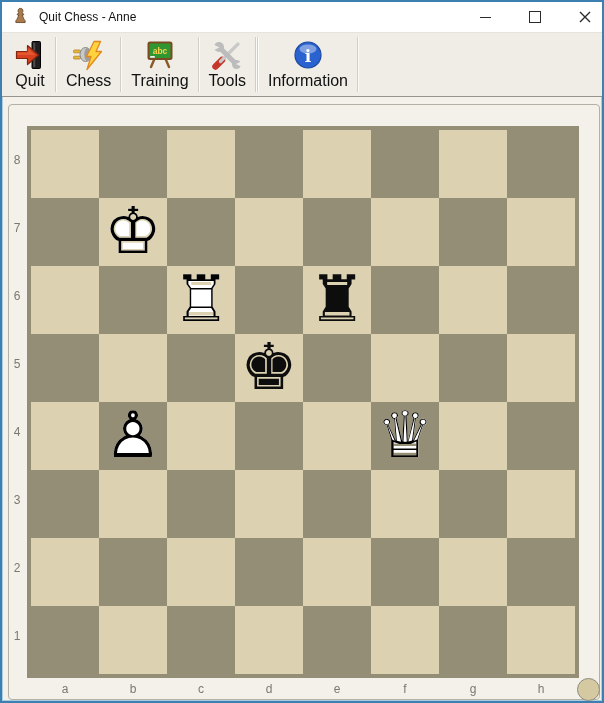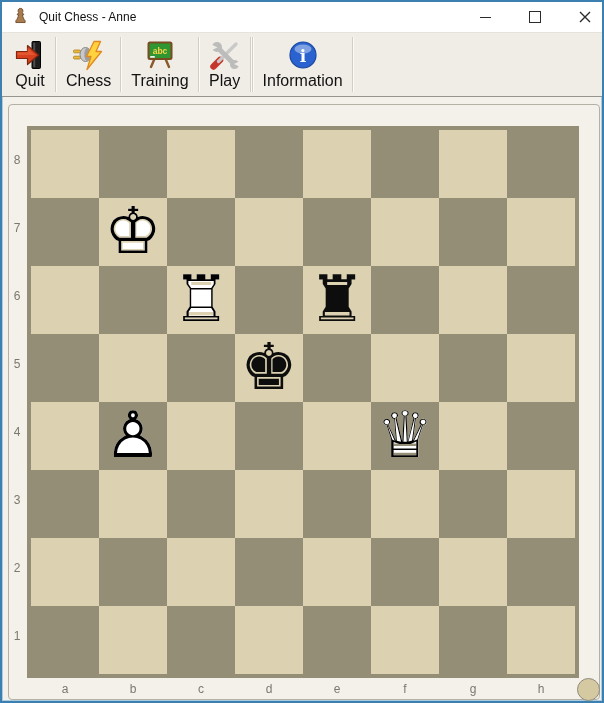--- a/index.html
+++ b/index.html
@@ -145,21 +145,21 @@
   <div class="tb-btn">
     <svg viewBox="0 0 32 31">
       <line x1="4.5" y1="26.5" x2="11" y2="20" stroke="#c6372b" stroke-width="6.5" stroke-linecap="round"></line>
       <line x1="9.5" y1="21.5" x2="27" y2="4" stroke="#c9c9c9" stroke-width="3.2" stroke-linecap="round"></line>
       <line x1="9" y1="8" x2="25" y2="24" stroke="#bcbcbc" stroke-width="5" stroke-linecap="round"></line>
       <circle cx="8" cy="7" r="5" fill="#bcbcbc"></circle>
       <path d="M8.5 7.5L1.5 4l0.5 6.5z" fill="#f0ede6"></path>
       <circle cx="25.5" cy="24.5" r="4.5" fill="#bcbcbc"></circle>
       <path d="M25 24l7 3.5-1 -6.5z" fill="#f0ede6"></path>
     </svg>
-    <span class="tb-label">Play</span>
+    <span class="tb-label">Tools</span>
   </div>
   <div class="tb-sep"></div>
 
   <div class="tb-sep"></div>
 
   <div class="tb-btn">
     <svg viewBox="0 0 32 31">
       <circle cx="16" cy="15" r="13" fill="#2a63cf" stroke="#1c47a0" stroke-width="1.2"></circle>
       <ellipse cx="16" cy="9" rx="8.5" ry="4.5" fill="#ffffff" opacity="0.4"></ellipse>
       <text x="16" y="22" text-anchor="middle" font-size="17" font-weight="bold" font-family="DejaVu Serif, serif" fill="#ffffff">i</text>

